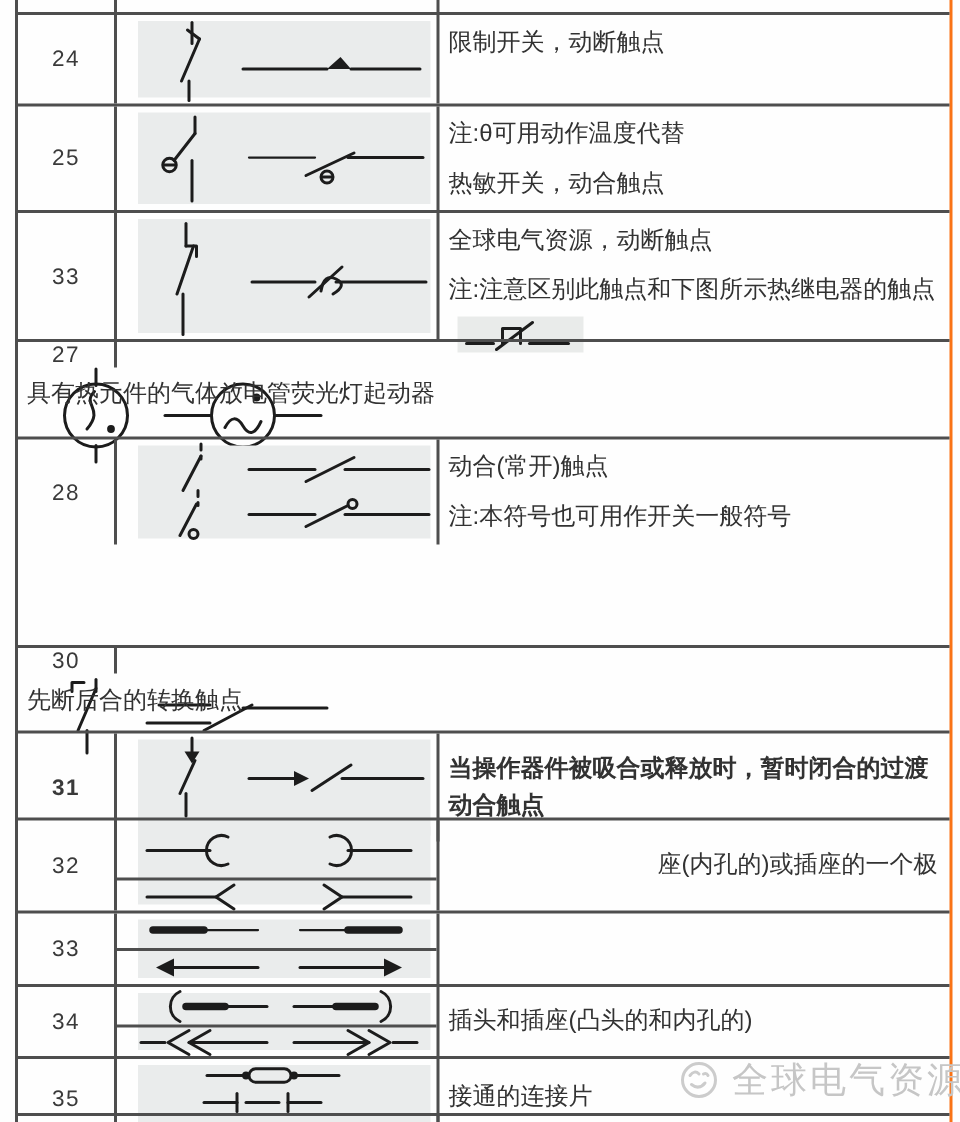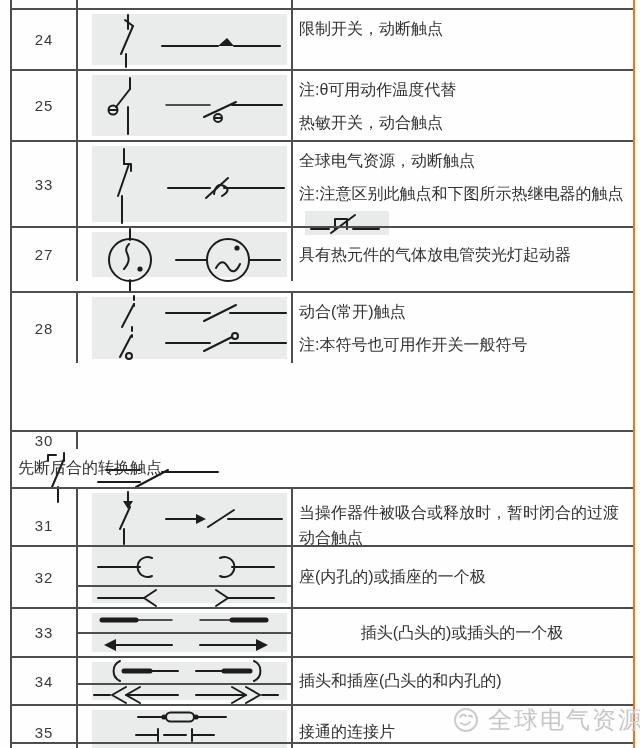--- a/index.html
+++ b/index.html
@@ -120,21 +120,21 @@
           <svg class="gl" style="position:static;" width="74" height="24" viewBox="0 0 74 24">
             <path d="M2 18 H20"></path>
               <path d="M26 18 V8 h12 V18"></path>
               <path d="M22 22 L46 4"></path>
               <path d="M44 18 H70"></path>
           </svg>
         </div>
       </div>
     </div>
 
-    <div class="row" style="top:226px;height:55px;">
+    <div class="row" style="top:226px;height:55px;flex-direction:column;">
       <div class="cell num">
         <span>27</span>
       </div>
       <div class="cell sym">
         <div class="patch"></div>
         <svg class="gl" style="left:22px;top:1px;" width="60" height="62" viewBox="0 0 60 62">
           <circle cx="30" cy="31" r="21"></circle>
             <path d="M30 0 V11"></path>
             <path d="M30 51 V62"></path>
           <path d="M29 15 C20 24 36 26 24 40"></path>
@@ -200,21 +200,21 @@
             <path d="M2 21 H44"></path>
             <path d="M40 26 L72 9"></path>
             <path d="M66 11 H122"></path>
         </svg>
       </div>
       <div class="cell desc vc">
         <div>先断后合的转换触点</div>
       </div>
     </div>
 
-    <div class="row" style="top:487px;height:74px;">
+    <div class="row" style="top:487px;height:74px;font-weight:bold;">
       <div class="cell num">
         <span>31</span>
       </div>
       <div class="cell sym">
         <div class="patch"></div>
         <svg class="gl" style="left:30px;top:2px;" width="36" height="54" viewBox="0 0 36 54">
           <path d="M20 1 V11"></path>
             <path class="fil" d="M15 10 L25 10 L20 18 Z"></path>
           <path d="M12 38 L22 16"></path>
             <path d="M16 38 V53"></path>
@@ -224,21 +224,21 @@
             <path class="fil" d="M32 9 L32 19 L42 14 Z"></path>
           <path d="M44 22 L70 5"></path>
             <path d="M64 14 H118"></path>
         </svg>
       </div>
       <div class="cell desc vc" style="line-height:25px;">
         <div>当操作器件被吸合或释放时，暂时闭合的过渡动合触点</div>
       </div>
     </div>
 
-    <div class="row" style="top:545px;height:62px;">
+    <div class="row" style="top:545px;height:62px;text-align:right;">
       <div class="cell num">
         <span>32</span>
       </div>
       <div class="cell sym">
         <div class="patch"></div>
         <div class="subline" style="top:38px;"></div>
         <svg class="gl" style="left:8px;top:5px;" width="200" height="30" viewBox="0 0 200 30">
           <path d="M12 15 H54"></path>
             <path d="M66 6 A10 10 0 1 0 66 24"></path>
           <path d="M134 6 A10 10 0 1 1 134 24"></path>
@@ -268,23 +268,20 @@
             <path class="thin" d="M50 7 H86"></path>
           <path class="thin" d="M114 7 H146"></path>
             <path class="thick" d="M146 7 H180"></path>
         </svg>
         <svg class="gl" style="left:8px;top:27px;" width="200" height="18" viewBox="0 0 200 18">
           <path d="M22 9 H86"></path>
             <path class="fil" d="M30 3 L18 9 L30 15 Z"></path>
           <path d="M114 9 H178"></path>
             <path class="fil" d="M170 3 L182 9 L170 15 Z"></path>
         </svg>
-      </div>
-      <div class="cell desc vc">
-        <div>插头(凸头的)或插头的一个极</div>
       </div>
     </div>
 
     <div class="row" style="top:656px;height:48px;">
       <div class="cell num">
         <span>34</span>
       </div>
       <div class="cell sym">
         <div class="patch"></div>
         <div class="subline" style="top:25px;"></div>

